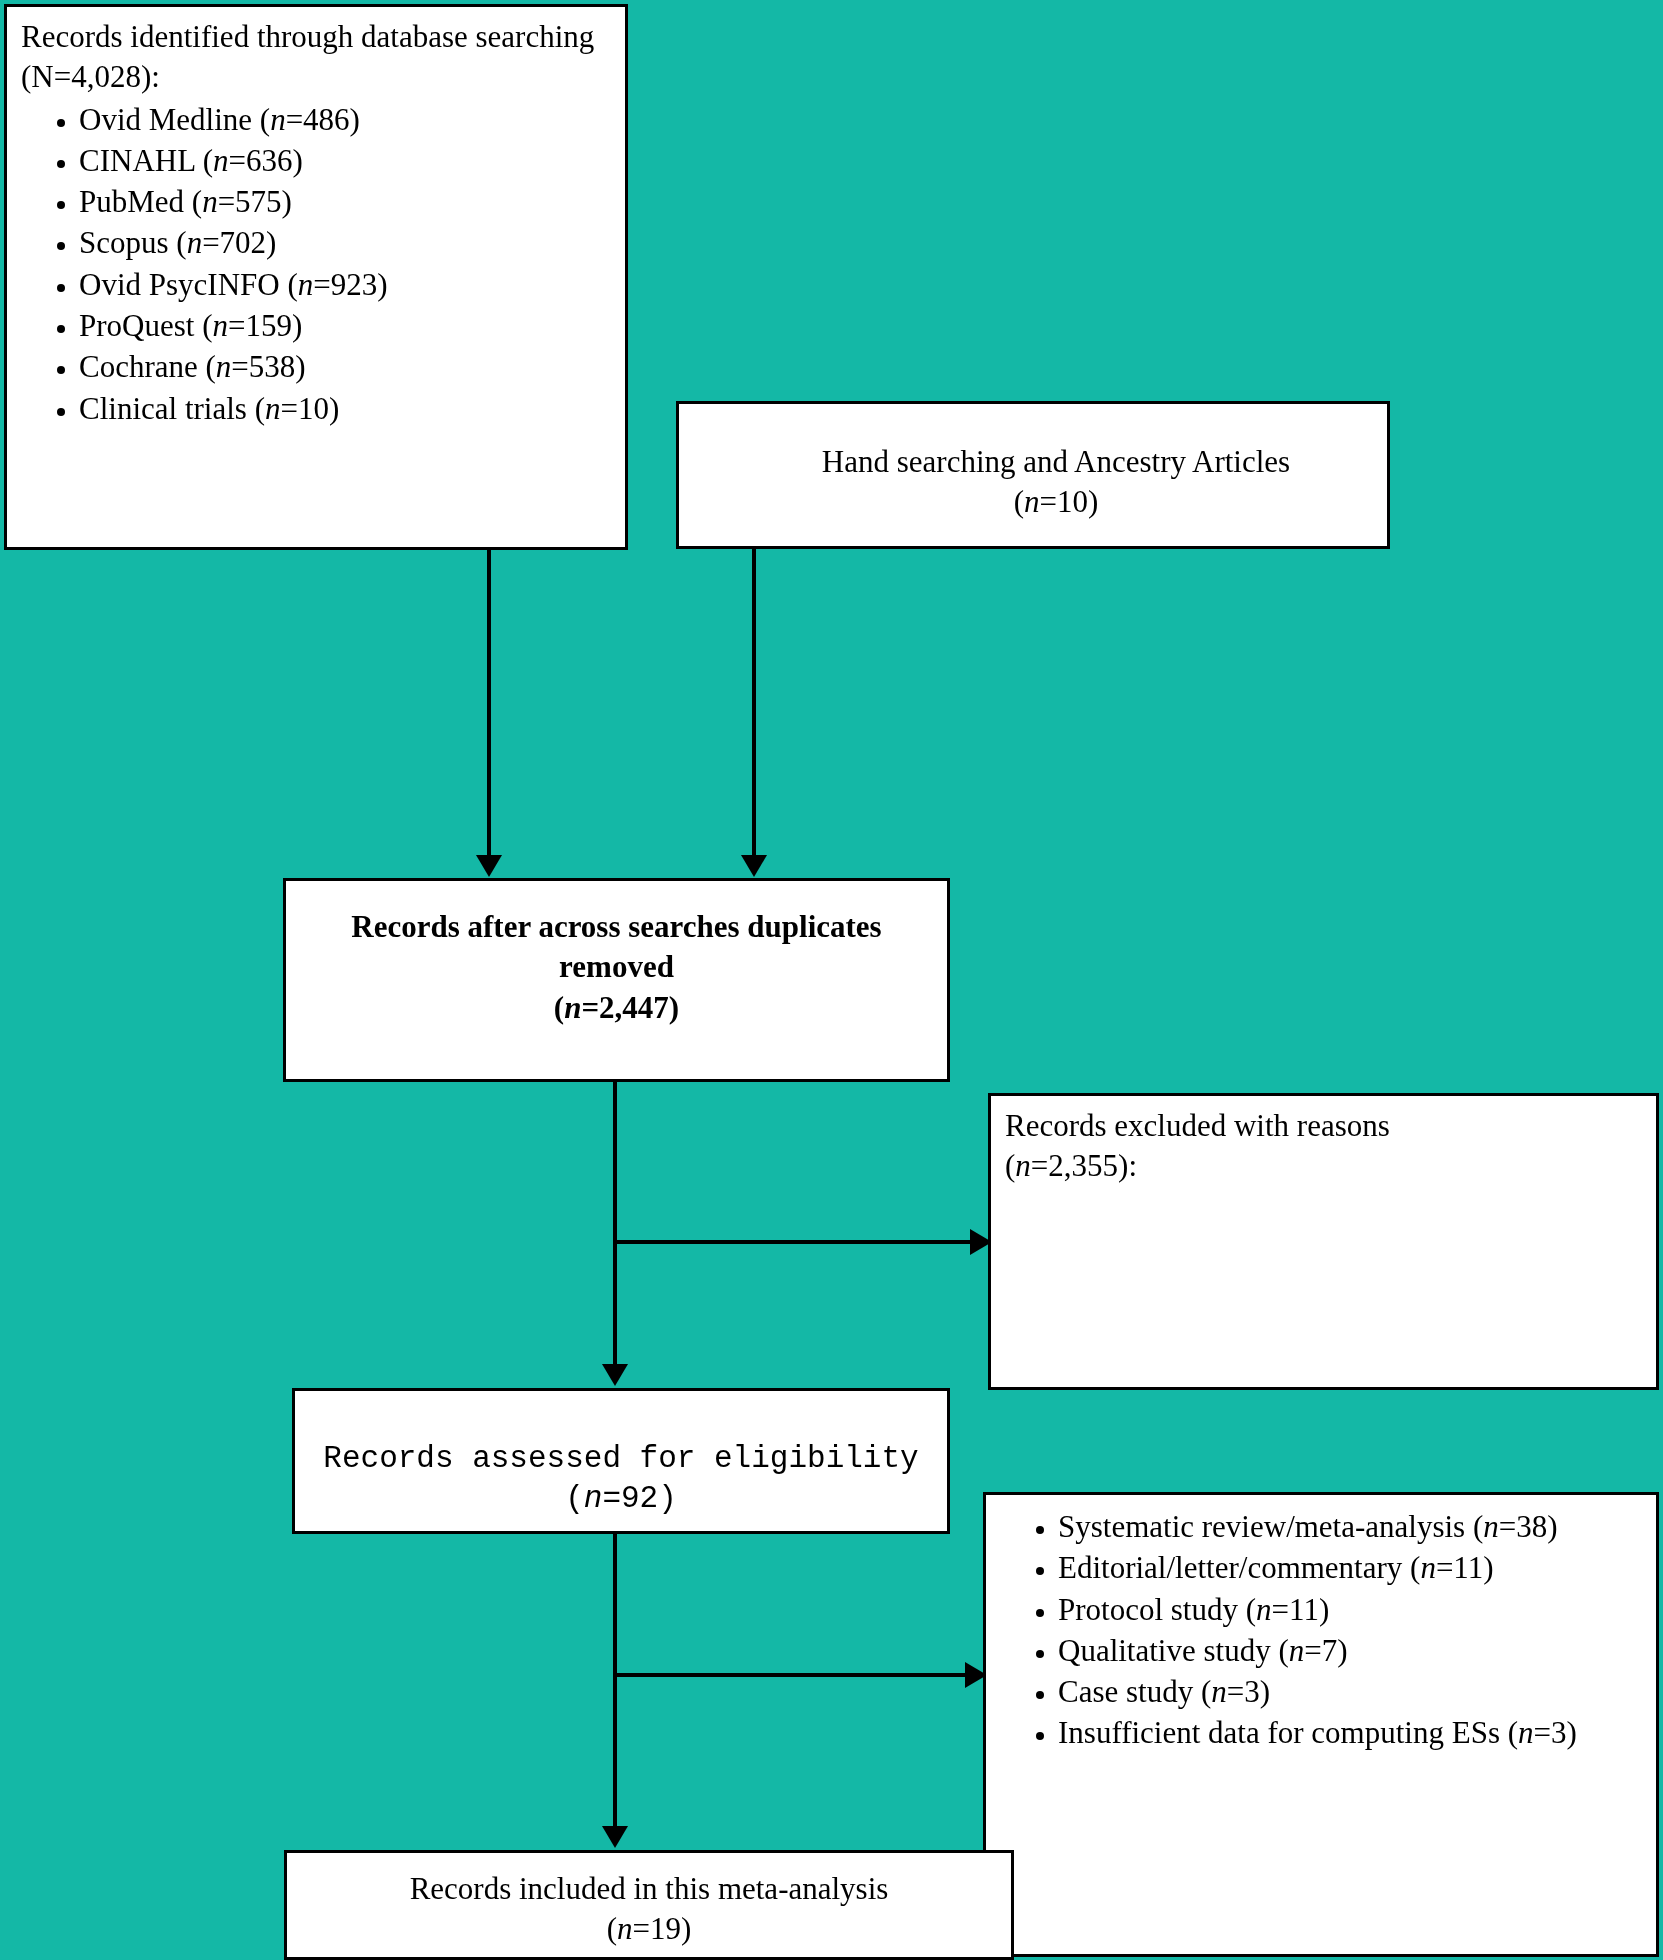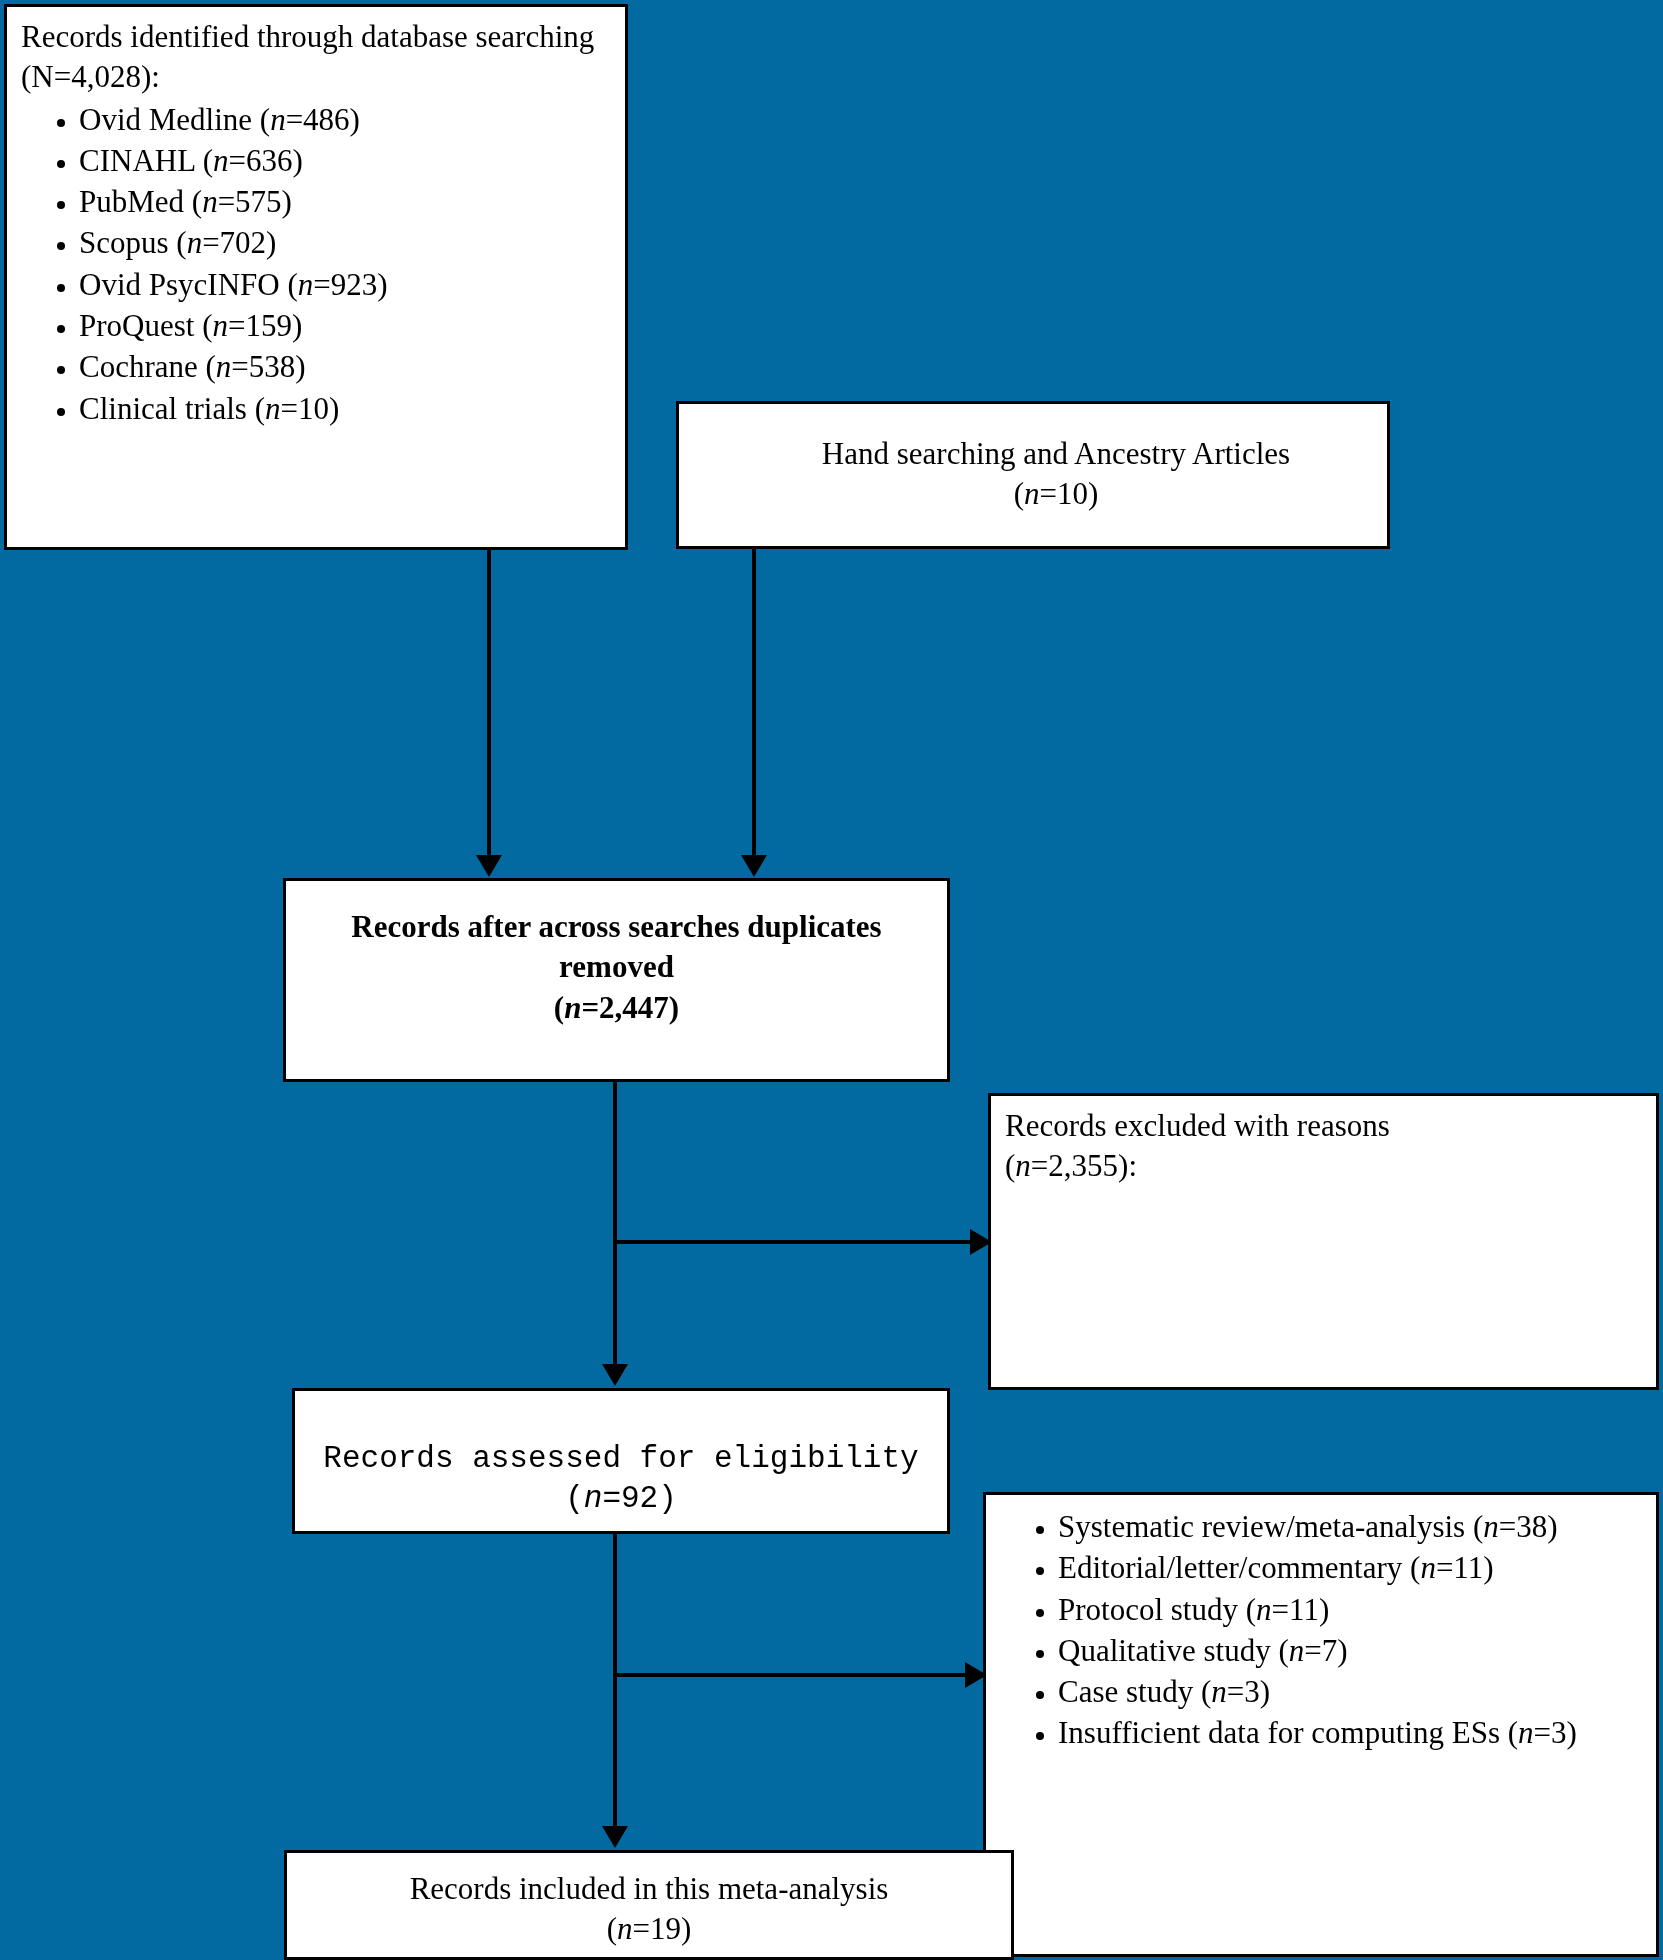--- a/index.html
+++ b/index.html
@@ -8,21 +8,21 @@
     background: #ffffff;
   }
   body {
     font-family: "Liberation Serif", "DejaVu Serif", serif;
     color: #000000;
   }
   #canvas {
     position: relative;
     width: 1663px;
     height: 1960px;
-    background: #0369a1;
+    background: #14b8a6;
     overflow: hidden;
   }
   .box {
     position: absolute;
     border: 3px solid #000000;
     background: #ffffff;
     box-sizing: border-box;
   }
   .box-inner {
     padding: 10px 14px;
@@ -94,21 +94,21 @@
         <li>Scopus (<i>n</i>=702)</li>
         <li>Ovid PsycINFO (<i>n</i>=923)</li>
         <li>ProQuest (<i>n</i>=159)</li>
         <li>Cochrane (<i>n</i>=538)</li>
         <li>Clinical trials (<i>n</i>=10)</li>
       </ul>
     </div>
   </div>
 
   <div class="box" style="left:676px; top:401px; width:714px; height:148px;">
-    <div class="box-inner center" style="padding-top:30px;margin-left:46px;">
+    <div class="box-inner center" style="padding-top:38px;margin-left:46px;">
       <div>Hand searching and Ancestry Articles</div>
       <div>(<i>n</i>=10)</div>
     </div>
   </div>
 
   <div class="vline" style="left:487px; top:550px; height:312px;"></div>
   <div class="arrow-down" style="left:476px; top:855px;"></div>
 
   <div class="vline" style="left:752px; top:549px; height:313px;"></div>
   <div class="arrow-down" style="left:741px; top:855px;"></div>

